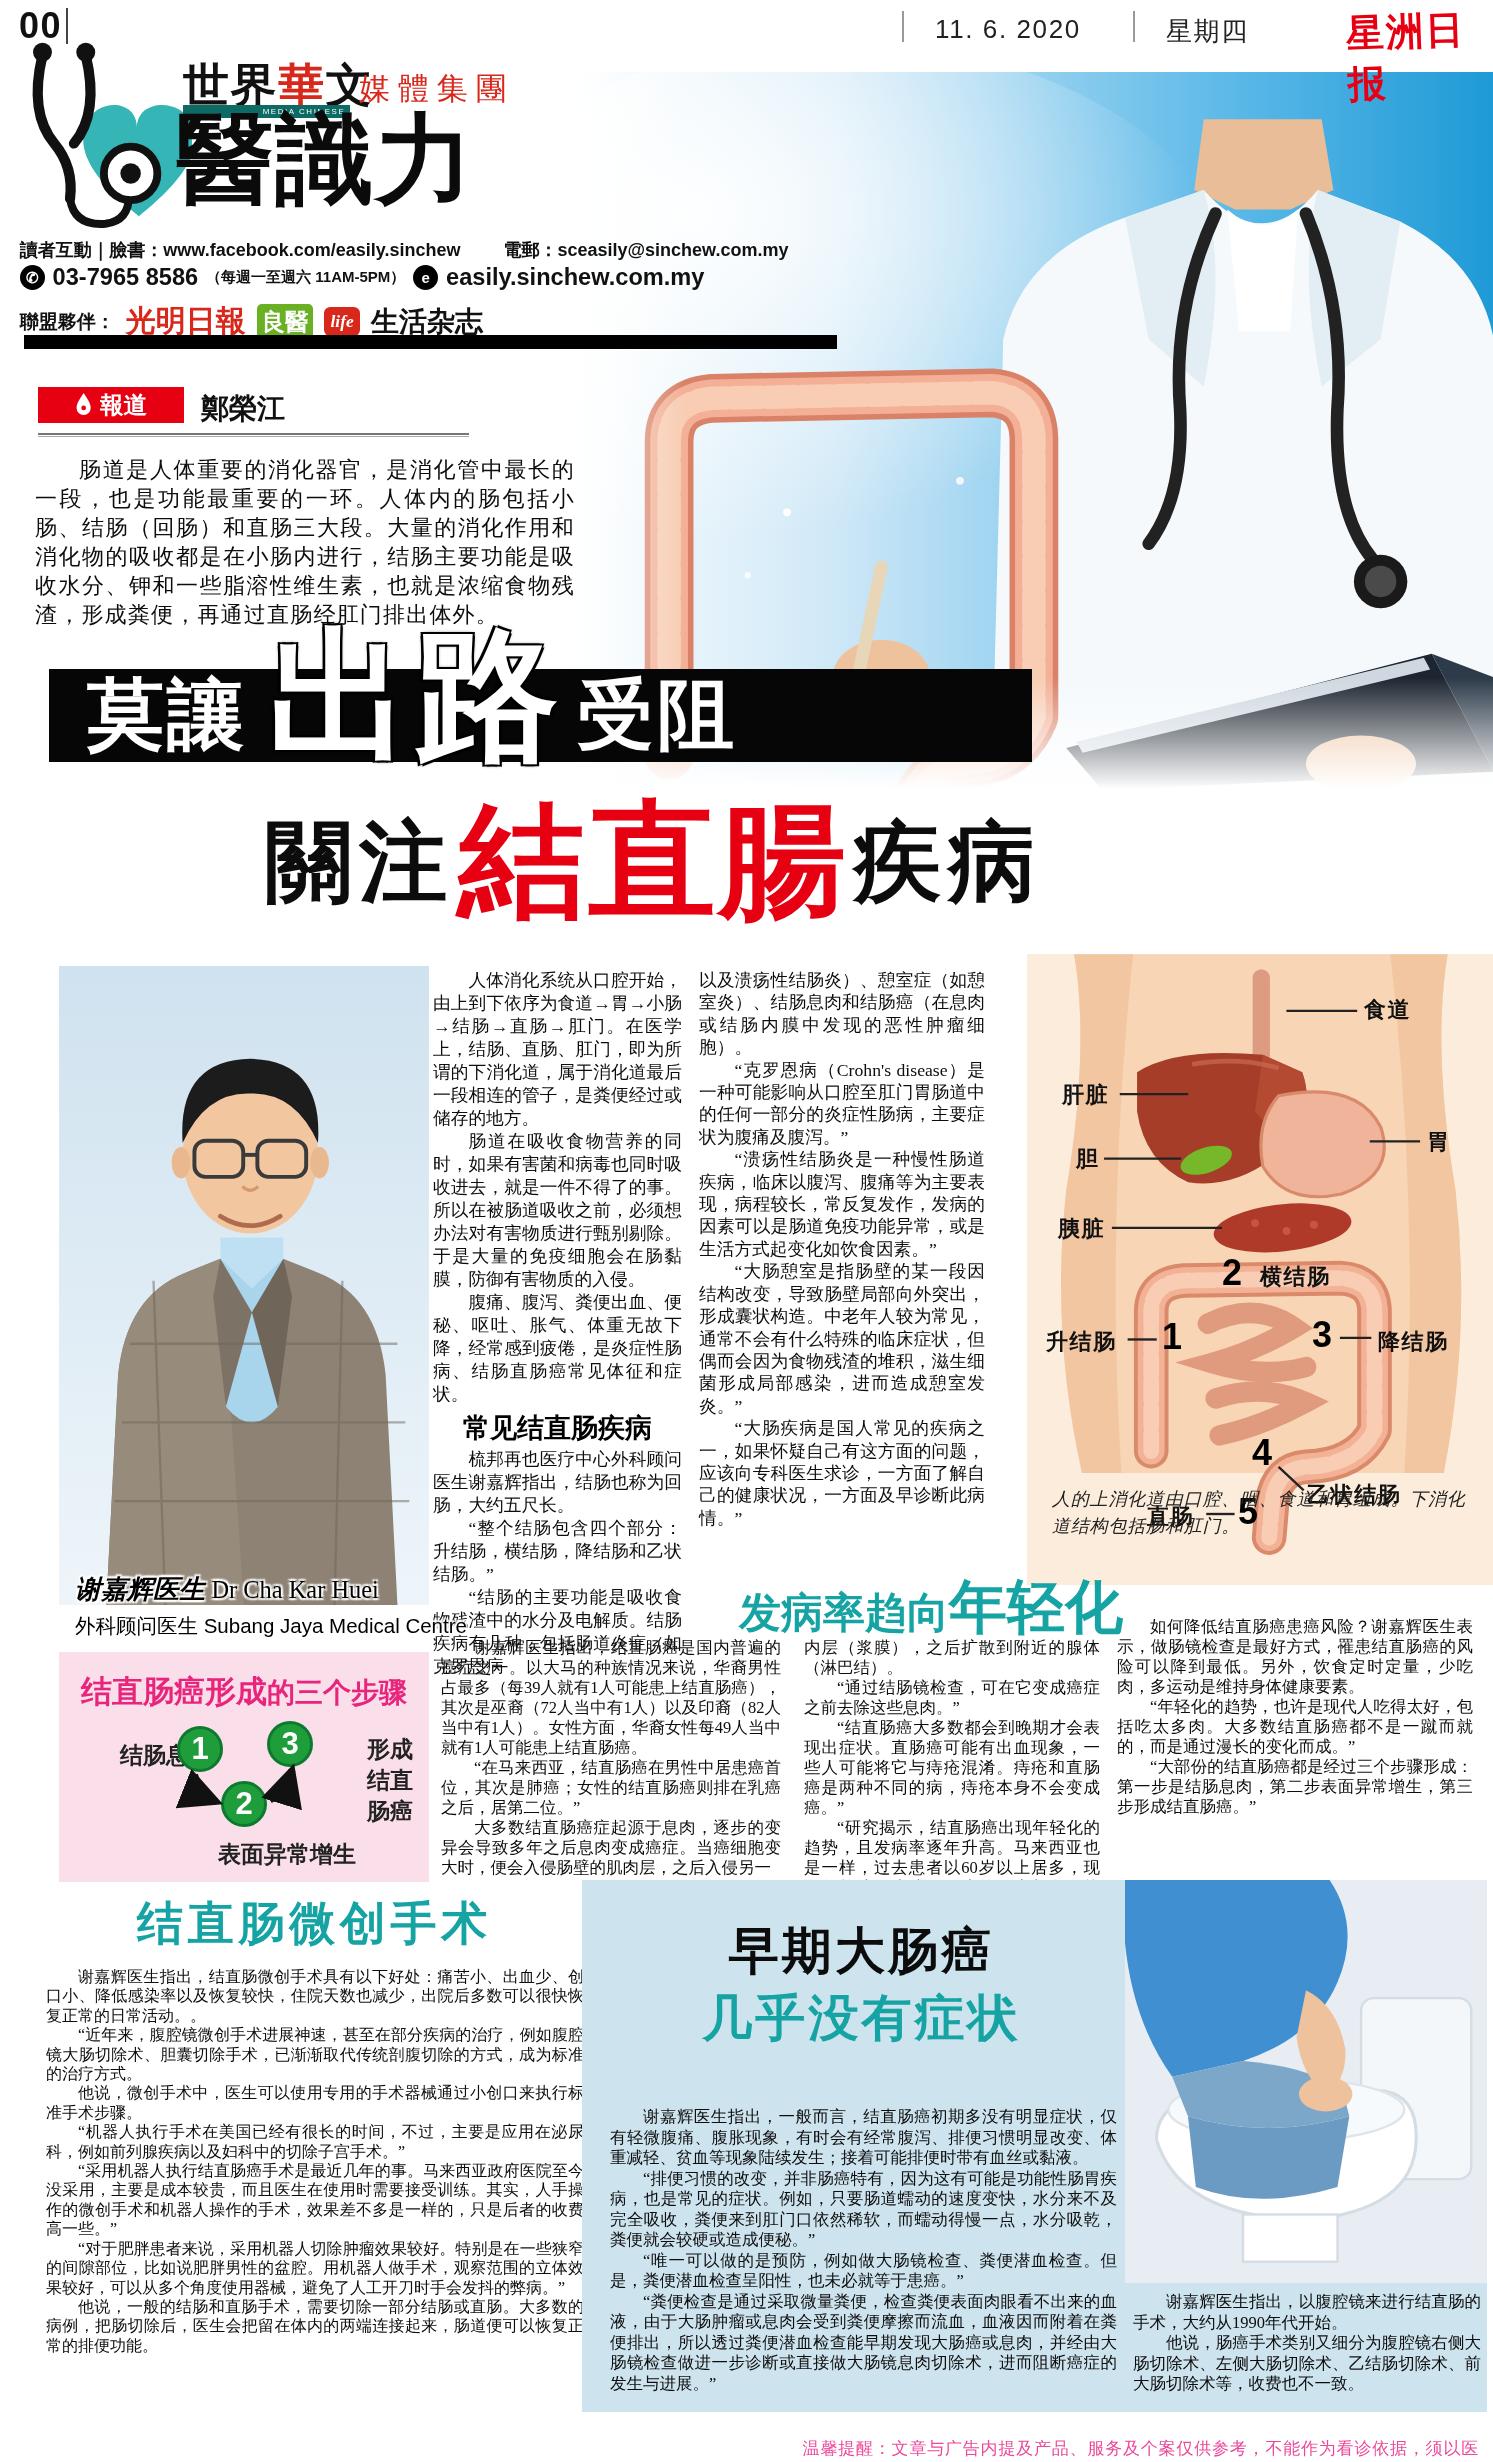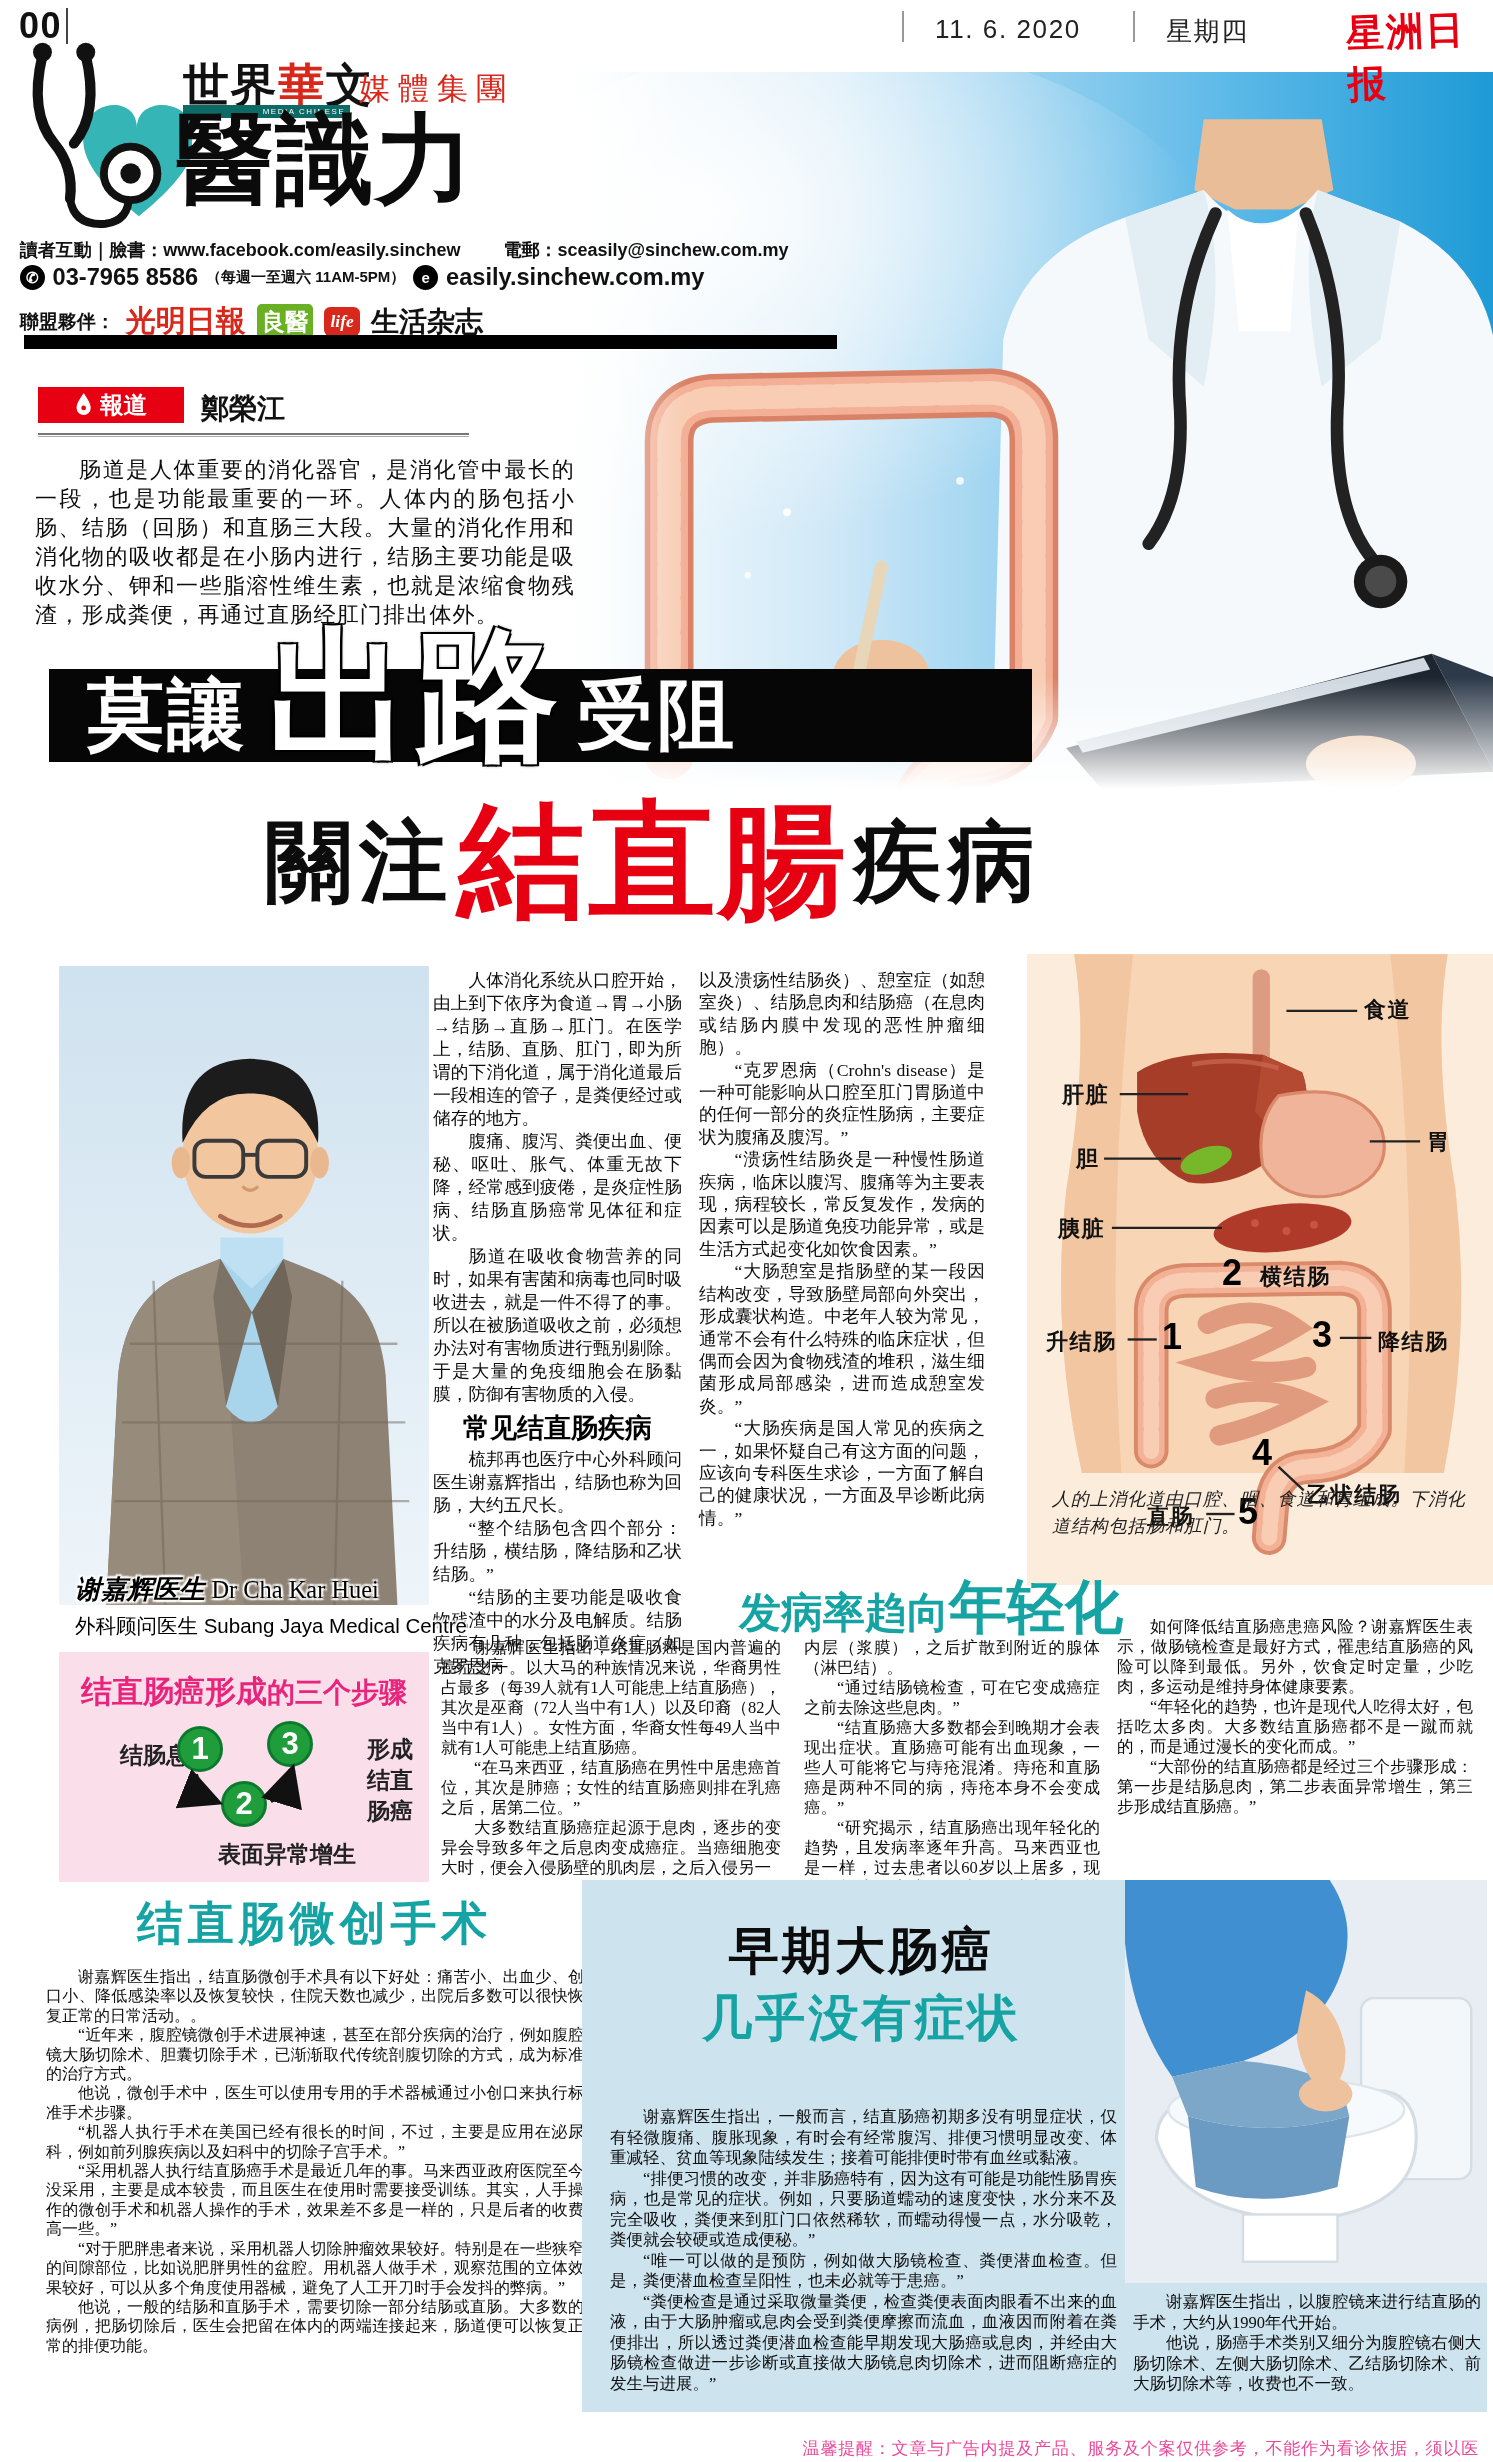--- a/index.html
+++ b/index.html
@@ -275,22 +275,22 @@
     </svg>
   </div>
   <div class="abs photo-cap">
     <div class="l1"><span>谢嘉辉医生</span>
       <span class="en">Dr Cha Kar Huei</span></div>
     <div class="l2">外科顾问医生 Subang Jaya Medical Centre</div>
   </div>
 
   <div class="abs ncol col-mid">
     <p class="body">人体消化系统从口腔开始，由上到下依序为食道→胃→小肠→结肠→直肠→肛门。在医学上，结肠、直肠、肛门，即为所谓的下消化道，属于消化道最后一段相连的管子，是粪便经过或储存的地方。</p>
+    <p class="body">肠道在吸收食物营养的同时，如果有害菌和病毒也同时吸收进去，就是一件不得了的事。所以在被肠道吸收之前，必须想办法对有害物质进行甄别剔除。于是大量的免疫细胞会在肠黏膜，防御有害物质的入侵。</p>
     <p class="body">腹痛、腹泻、粪便出血、便秘、呕吐、胀气、体重无故下降，经常感到疲倦，是炎症性肠病、结肠直肠癌常见体征和症状。</p>
-    <p class="body">肠道在吸收食物营养的同时，如果有害菌和病毒也同时吸收进去，就是一件不得了的事。所以在被肠道吸收之前，必须想办法对有害物质进行甄别剔除。于是大量的免疫细胞会在肠黏膜，防御有害物质的入侵。</p>
     <p class="subhead">常见结直肠疾病</p>
     <p class="body">梳邦再也医疗中心外科顾问医生谢嘉辉指出，结肠也称为回肠，大约五尺长。</p>
     <p class="body">“整个结肠包含四个部分：升结肠，横结肠，降结肠和乙状结肠。”</p>
     <p class="body">“结肠的主要功能是吸收食物残渣中的水分及电解质。结肠疾病有几种，包括肠道炎症（如克罗恩病</p>
   </div>
   <div class="abs ncol col-right">
     <p class="body" style="text-indent:0;">以及溃疡性结肠炎）、憩室症（如憩室炎）、结肠息肉和结肠癌（在息肉或结肠内膜中发现的恶性肿瘤细胞）。</p>
     <p class="body">“克罗恩病（Crohn's disease）是一种可能影响从口腔至肛门胃肠道中的任何一部分的炎症性肠病，主要症状为腹痛及腹泻。”</p>
     <p class="body">“溃疡性结肠炎是一种慢性肠道疾病，临床以腹泻、腹痛等为主要表现，病程较长，常反复发作，发病的因素可以是肠道免疫功能异常，或是生活方式起变化如饮食因素。”</p>
     <p class="body">“大肠憩室是指肠壁的某一段因结构改变，导致肠壁局部向外突出，形成囊状构造。中老年人较为常见，通常不会有什么特殊的临床症状，但偶而会因为食物残渣的堆积，滋生细菌形成局部感染，进而造成憩室发炎。”</p>

